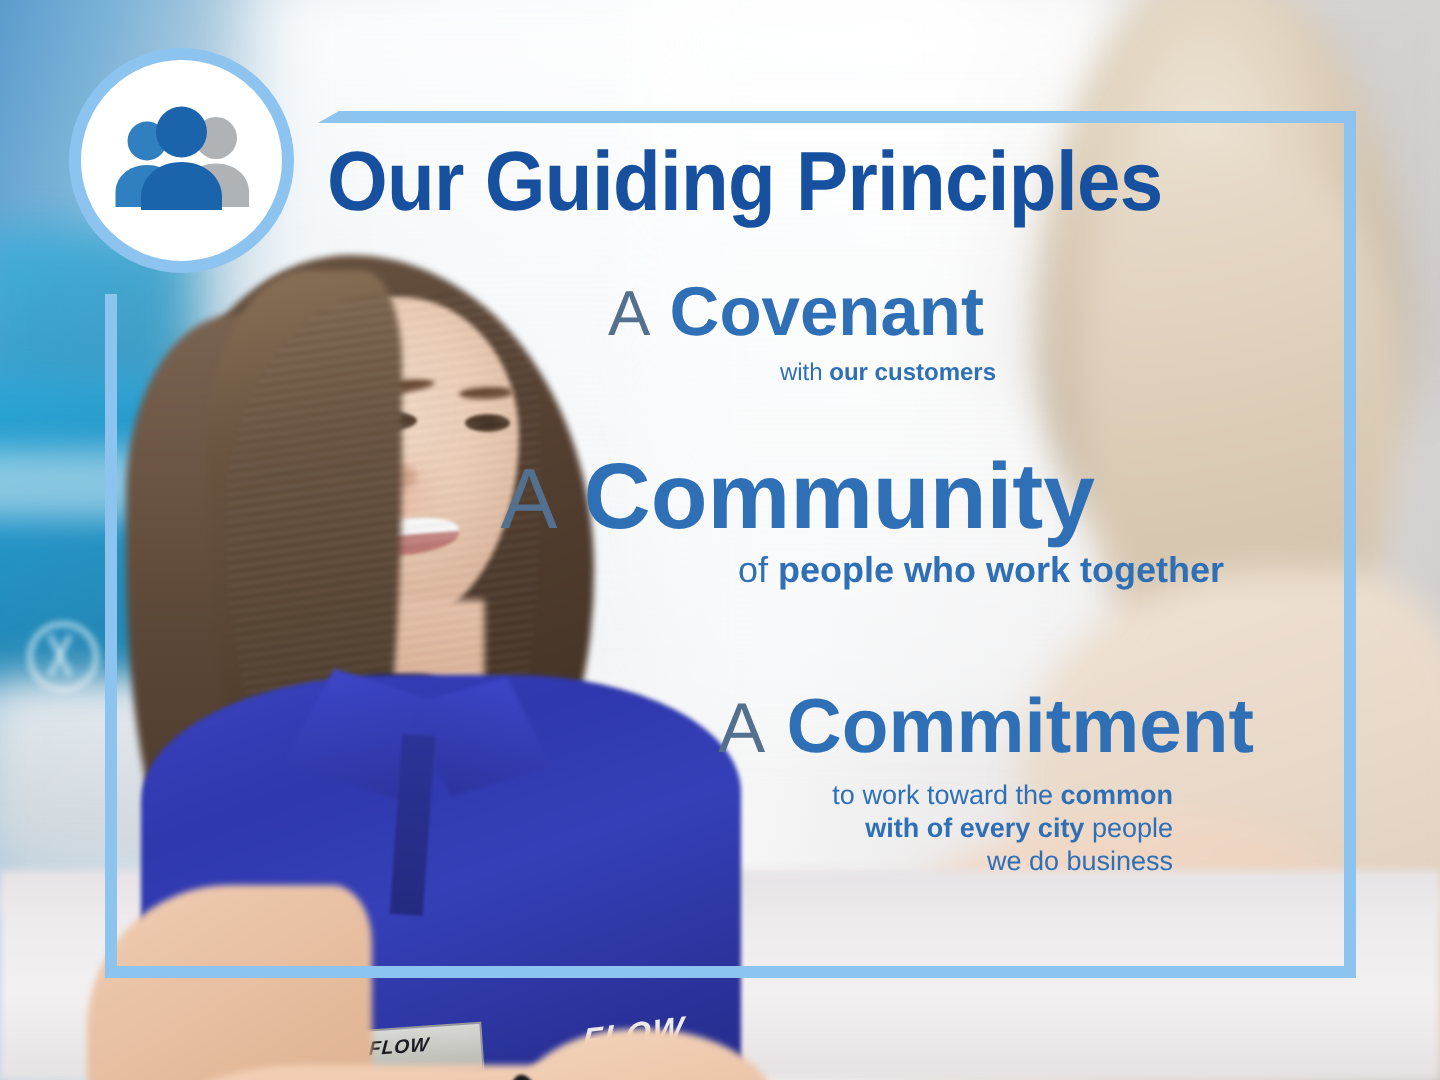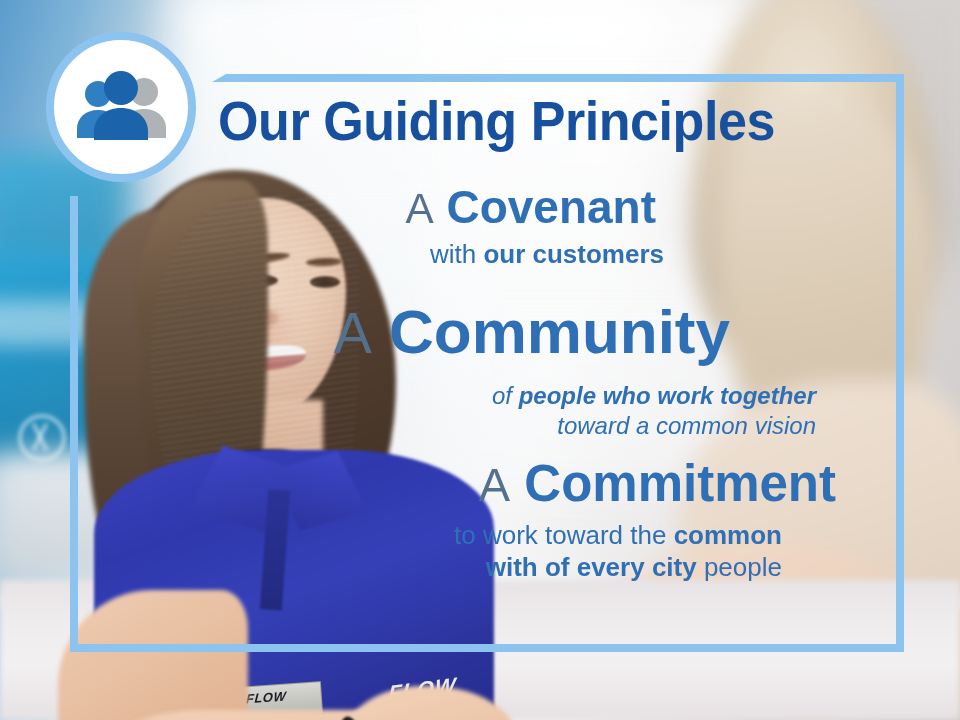--- a/index.html
+++ b/index.html
@@ -316,29 +316,29 @@
   .p-sub {
     color: var(--blue, #2f6fb5);
     font-weight: 400;
     line-height: 1.22;
   }
   .p-sub b { font-weight: 700; }
 
   
   #principle-covenant   { left: 0; top: 184px; }
   #principle-covenant   .p-title { font-size: 46px; padding-right: 204px; }
-  #principle-covenant   .p-sub   { font-size: 26px; padding-right: 196px; margin-top: 8px; }
+  #principle-covenant   .p-sub   { font-size: 16px; padding-right: 196px; margin-top: 8px; }
 
   #principle-community  { left: 0; top: 300px; }
   #principle-community  .p-title { font-size: 62px; padding-right: 130px; }
-  #principle-community  .p-sub   { font-size: 24px; padding-right: 44px; margin-top: 18px; font-style: italic; }
+  #principle-community  .p-sub   { font-size: 24px; padding-right: 44px; margin-top: 3px; }
 
   #principle-commitment { left: 0; top: 458px; }
   #principle-commitment .p-title { font-size: 51px; padding-right: 24px; }
-  #principle-commitment .p-sub   { font-size: 26px; padding-right: 78px; margin-top: 10px; }
+  #principle-commitment .p-sub   { font-size: 18px; padding-right: 78px; margin-top: 10px; }
 </style>
 </head>
 <body>
 
 <div id="stage" style="--frame-color: #8cc4ef; --navy: #17509e; --blue: #2f6fb5; --muted-blue: #53708f;">
 
   <div class="photo-layer">
     <div class="bg-room"></div>
     <div class="bg-upper-right"></div>
     <div class="bg-window-a"></div>
@@ -416,24 +416,24 @@
       <span class="word">Covenant</span>
     </div>
     <div class="p-sub"><span>with </span><b>our customers</b></div>
   </div>
 
   <div class="principle" id="principle-community">
     <div class="p-title">
       <span class="art">A</span>
       <span class="word">Community</span>
     </div>
-    <div class="p-sub"><span>of </span><b>people who work together</b><br><span>toward a common vision</span></div>
+    <div class="p-sub"><span>of </span><b>people who work together</b><br></div>
   </div>
 
   <div class="principle" id="principle-commitment">
     <div class="p-title">
       <span class="art">A</span>
       <span class="word">Commitment</span>
     </div>
-    <div class="p-sub"><span>to work toward the </span><b>common</b><br><b>with of every city</b><span> people</span><br></div>
+    <div class="p-sub"><span>to work toward the </span><b>common</b><br><b>with of every city</b><span> people</span><br><span>we do business</span></div>
   </div>
 
 </div>
 
 </body></html>

